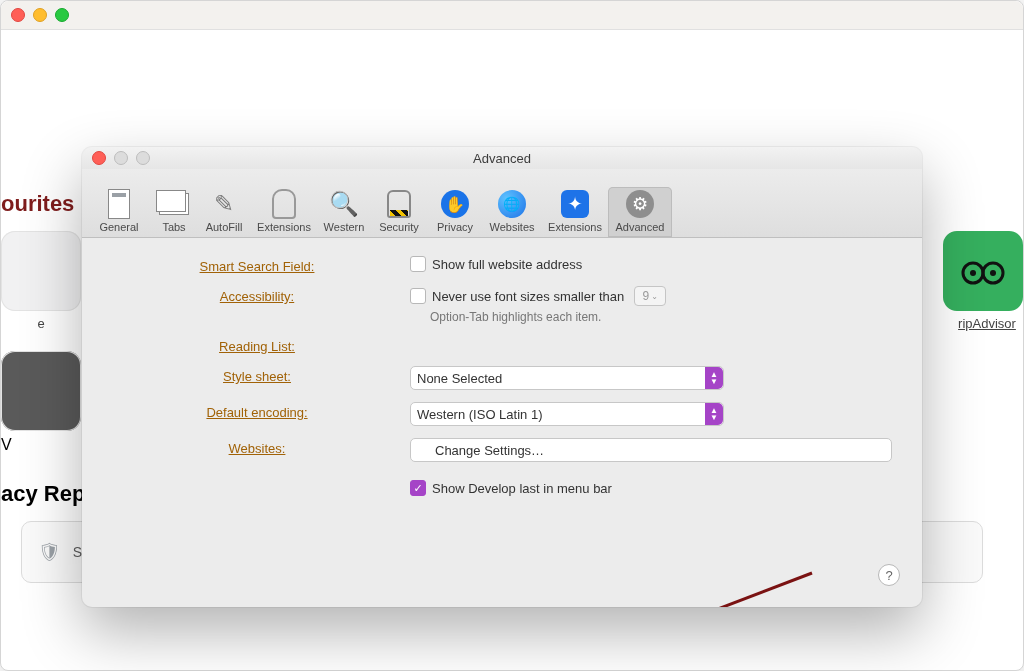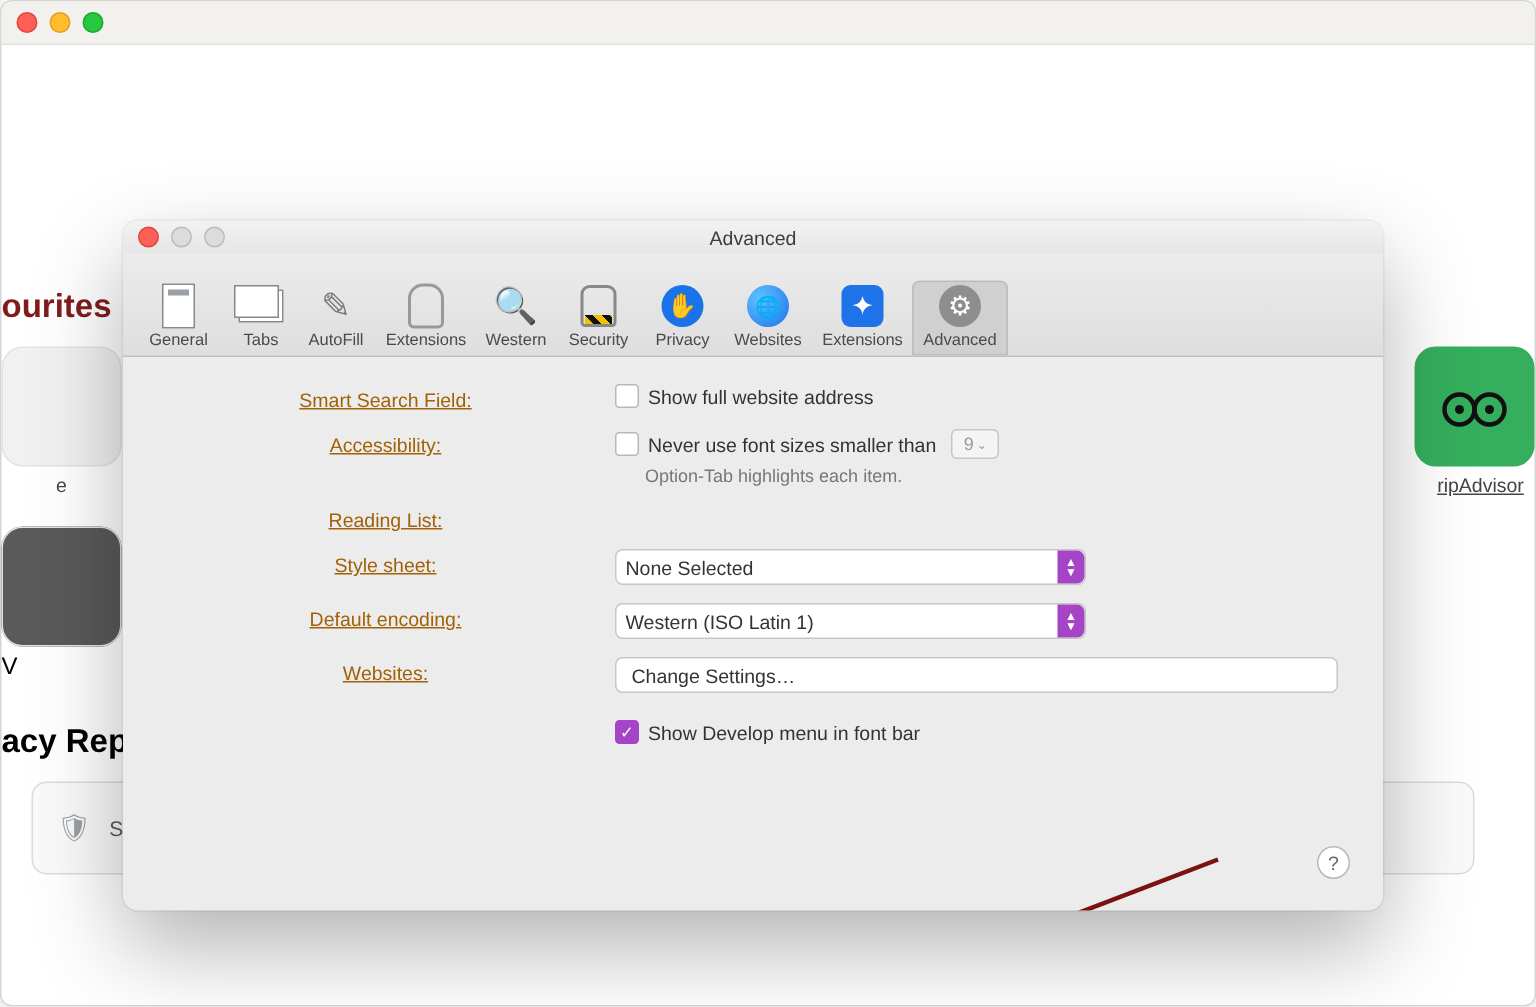--- a/index.html
+++ b/index.html
@@ -205,21 +205,21 @@
     position:relative;
     font-size:13px; color:#333;
   }
   .select .arrows {
     position:absolute; right:0; top:0; bottom:0; width:18px;
     background:#a544c7; color:#fff;
     border-top-right-radius:5px;border-bottom-right-radius:5px;
     display:flex;flex-direction:column;align-items:center;justify-content:center;font-size:8px;line-height:7px;
   }
   .btn {
-    height:22px; padding:0 10px;
+    height:22px; padding:0 24px;
     border:1px solid #c7c7c7; border-radius:5px; background:#fff;
     display:inline-flex;align-items:center;font-size:13px; color:#333;
   }
   .help {
     position:absolute; right:22px; bottom:22px;
     width:20px;height:20px;border:1px solid #b8b8b8;border-radius:50%;
     display:flex;align-items:center;justify-content:center;
     background:#fff;color:#666;font-size:13px;
   }
   .arrow-annot {
@@ -402,21 +402,21 @@
           <span>Change Settings…</span>
         </div>
       </div>
     </div>
 
     <div class="row" style="margin-top:18px">
       <div class="label"></div>
       <div class="ctrl">
         <label class="chk">
           <span class="chkbox checked">✓</span>
-          <span>Show Develop menu in font bar</span>
+          <span>Show Develop last in menu bar</span>
         </label>
       </div>
     </div>
 
     <div class="help">
       <span>?</span>
     </div>
 
     <svg class="arrow-annot" viewBox="0 0 200 80">
       <defs>

